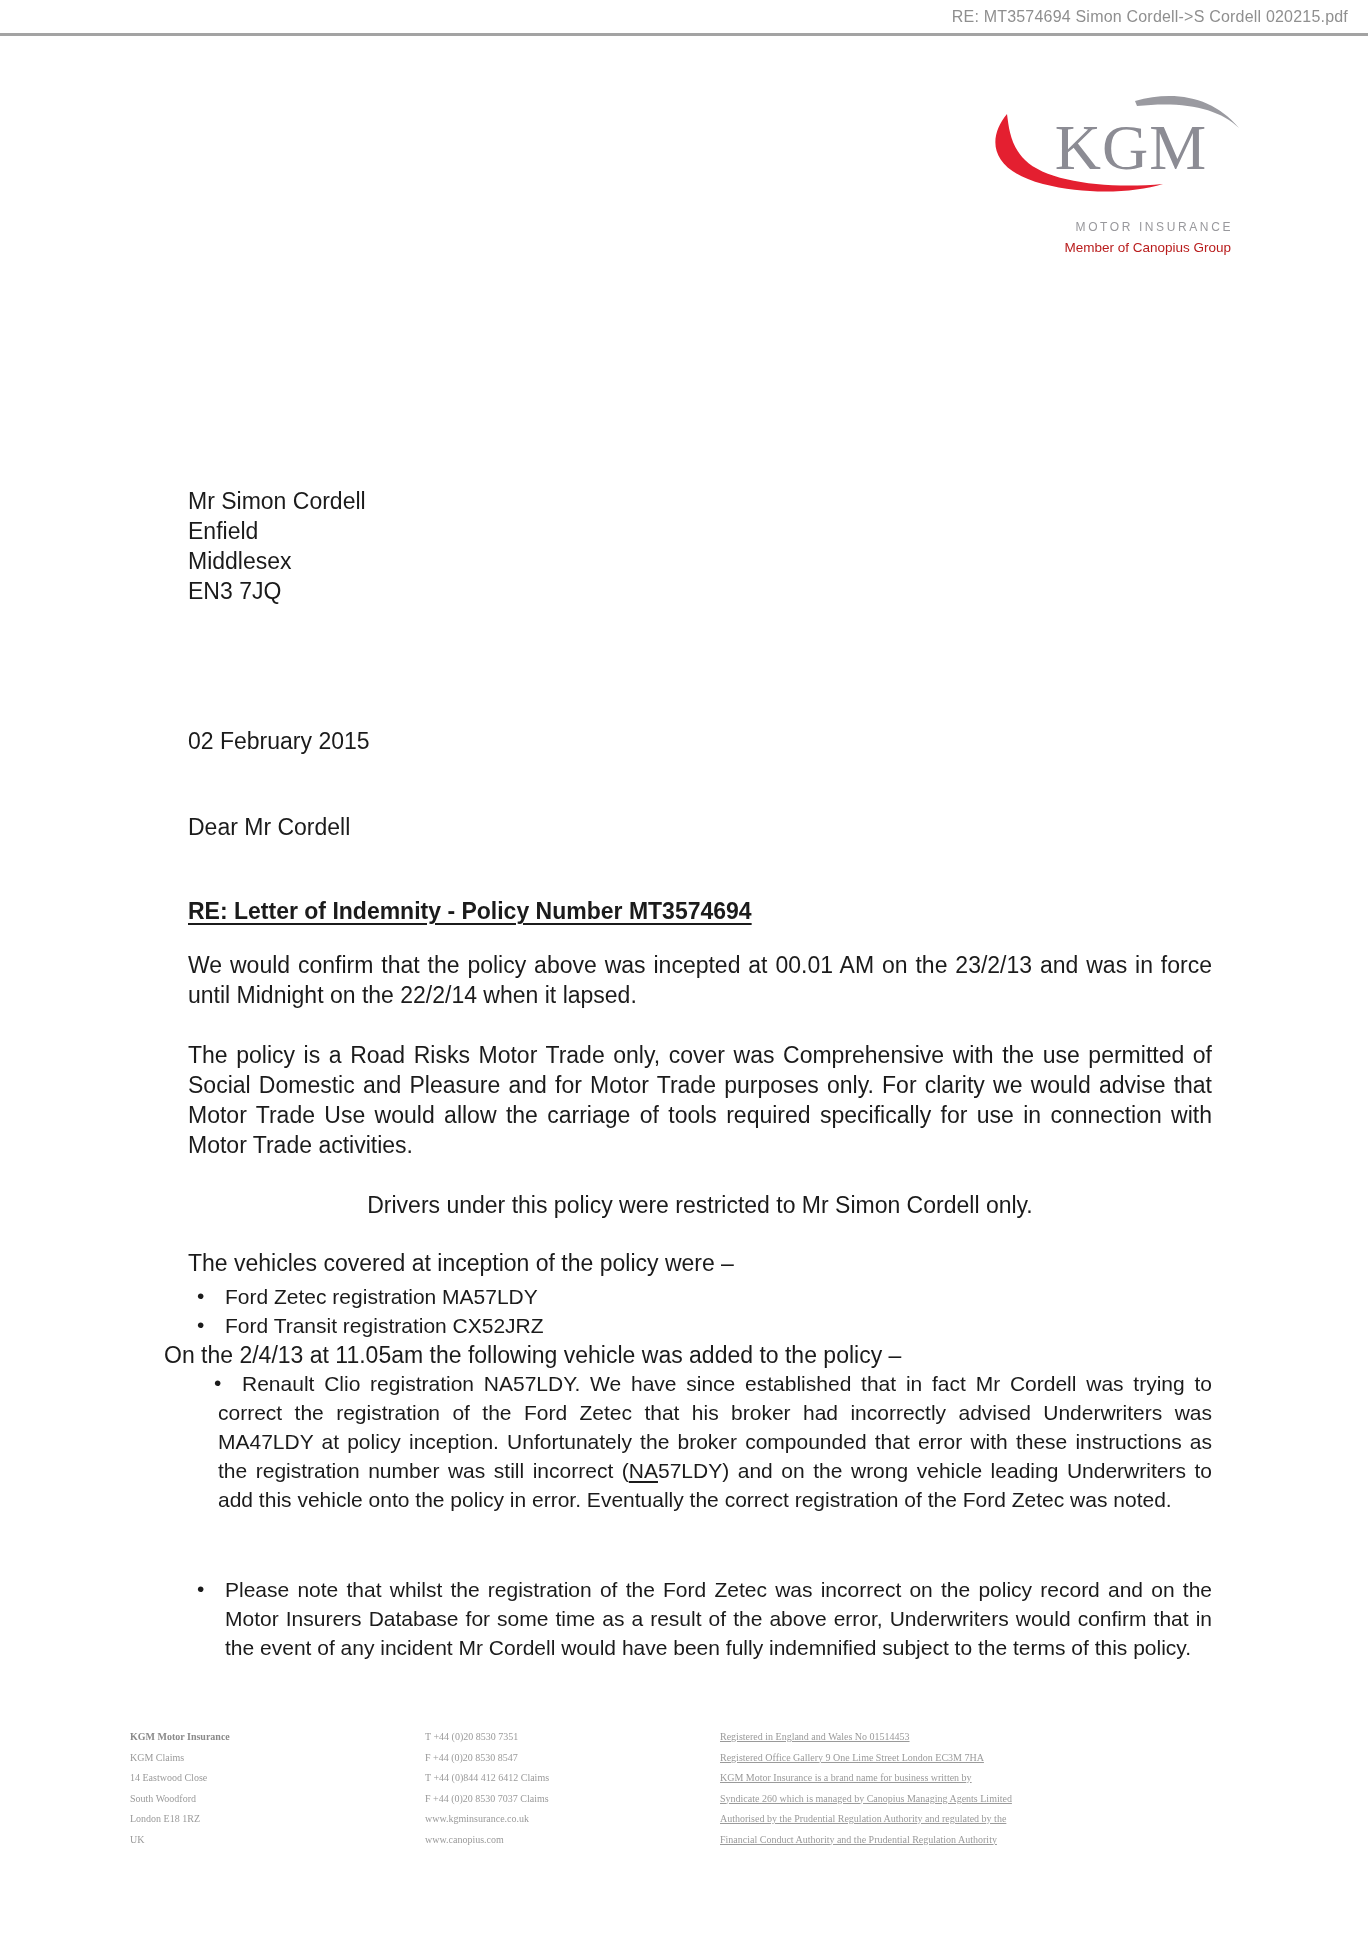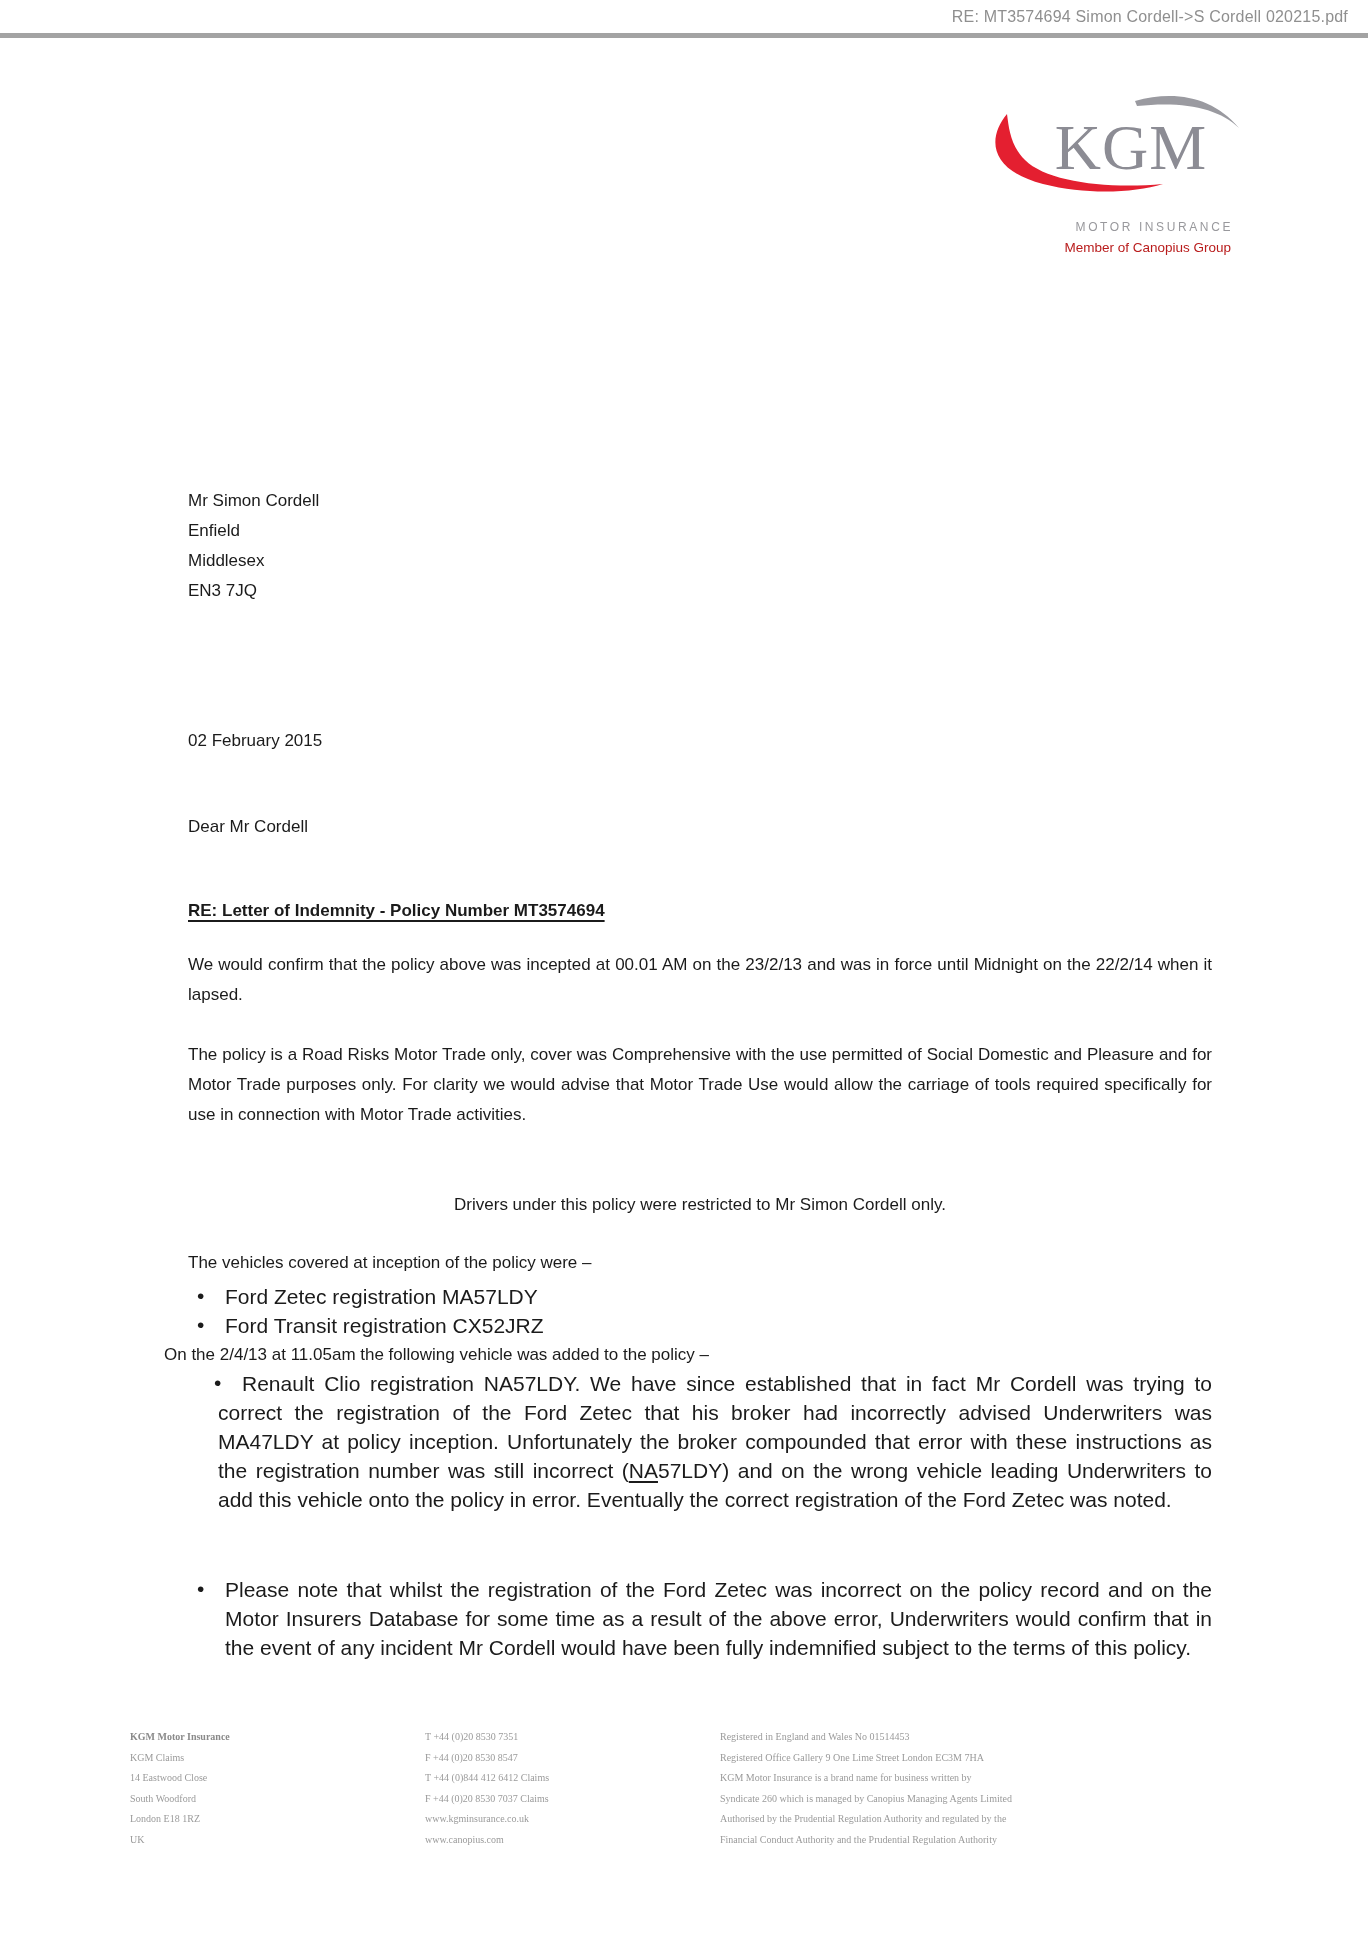--- a/index.html
+++ b/index.html
@@ -7,21 +7,21 @@
     width:1368px;height:1934px;
     background:#ffffff;
     position:relative;
     overflow:hidden;
     font-family:"Liberation Sans", sans-serif;
     color:#1b1b1b;
     -webkit-font-smoothing:antialiased;
   }
   .doc-header{
     position:absolute;top:0;left:0;right:0;height:33px;
-    border-bottom:5px solid #a3a3a3;
+    border-bottom:3px solid #a3a3a3;
   }
   .doc-filename{
     position:absolute;top:8px;right:20px;
     font-size:16px;color:#8f8f8f;letter-spacing:.2px;
     white-space:nowrap;
   }
   
   .logo{
     position:absolute;top:86px;left:985px;width:258px;height:165px;
   }
@@ -30,21 +30,21 @@
     text-align:right;padding-right:10px;
     font-size:12px;letter-spacing:2.6px;color:#98989c;
     margin-top:16px;white-space:nowrap;
   }
   .logo-tag{
     text-align:right;padding-right:12px;
     font-size:13.5px;color:#b91c1c;
     margin-top:6px;white-space:nowrap;
   }
   
-  .block{position:absolute;left:188px;width:1024px;font-size:17px;line-height:30px;}
+  .block{position:absolute;left:188px;width:1024px;font-size:23px;line-height:30px;}
   .addr{top:486px;}
   .date{top:726px;}
   .salut{top:812px;}
   .subject{top:896px;font-weight:bold;}
   .subject span{text-decoration:underline;text-decoration-thickness:2px;text-underline-offset:4px;}
   .p-just{text-align:justify;}
   .p1{top:950px;}
   .p2{top:1040px;}
   .p3{top:1190px;text-align:center;}
   .p4{top:1248px;}
@@ -64,21 +64,21 @@
     font-size:21px;line-height:29px;text-align:justify;
   }
   .li-note .dot{position:absolute;left:-28px;top:-1px;}
   .u-reg{text-decoration:underline;text-underline-offset:3px;}
   
   .footer{position:absolute;top:1727px;left:0;right:0;height:160px;
     font-family:"Liberation Serif", serif;font-size:10px;line-height:20.5px;color:#9a9a9a;}
   .fcol{position:absolute;top:0;white-space:nowrap;}
   .fcol1{left:130px;}
   .fcol2{left:425px;}
-  .fcol3{left:720px;}
+  .fcol3{left:720px;text-decoration:underline;}
   .ftitle{font-weight:bold;color:#8a8a8a;}
 </style>
 </head>
 <body>
 
 <div class="doc-header">
   <span class="doc-filename">RE: MT3574694 Simon Cordell-&gt;S Cordell 020215.pdf</span>
 </div>
 
 <div class="logo">

